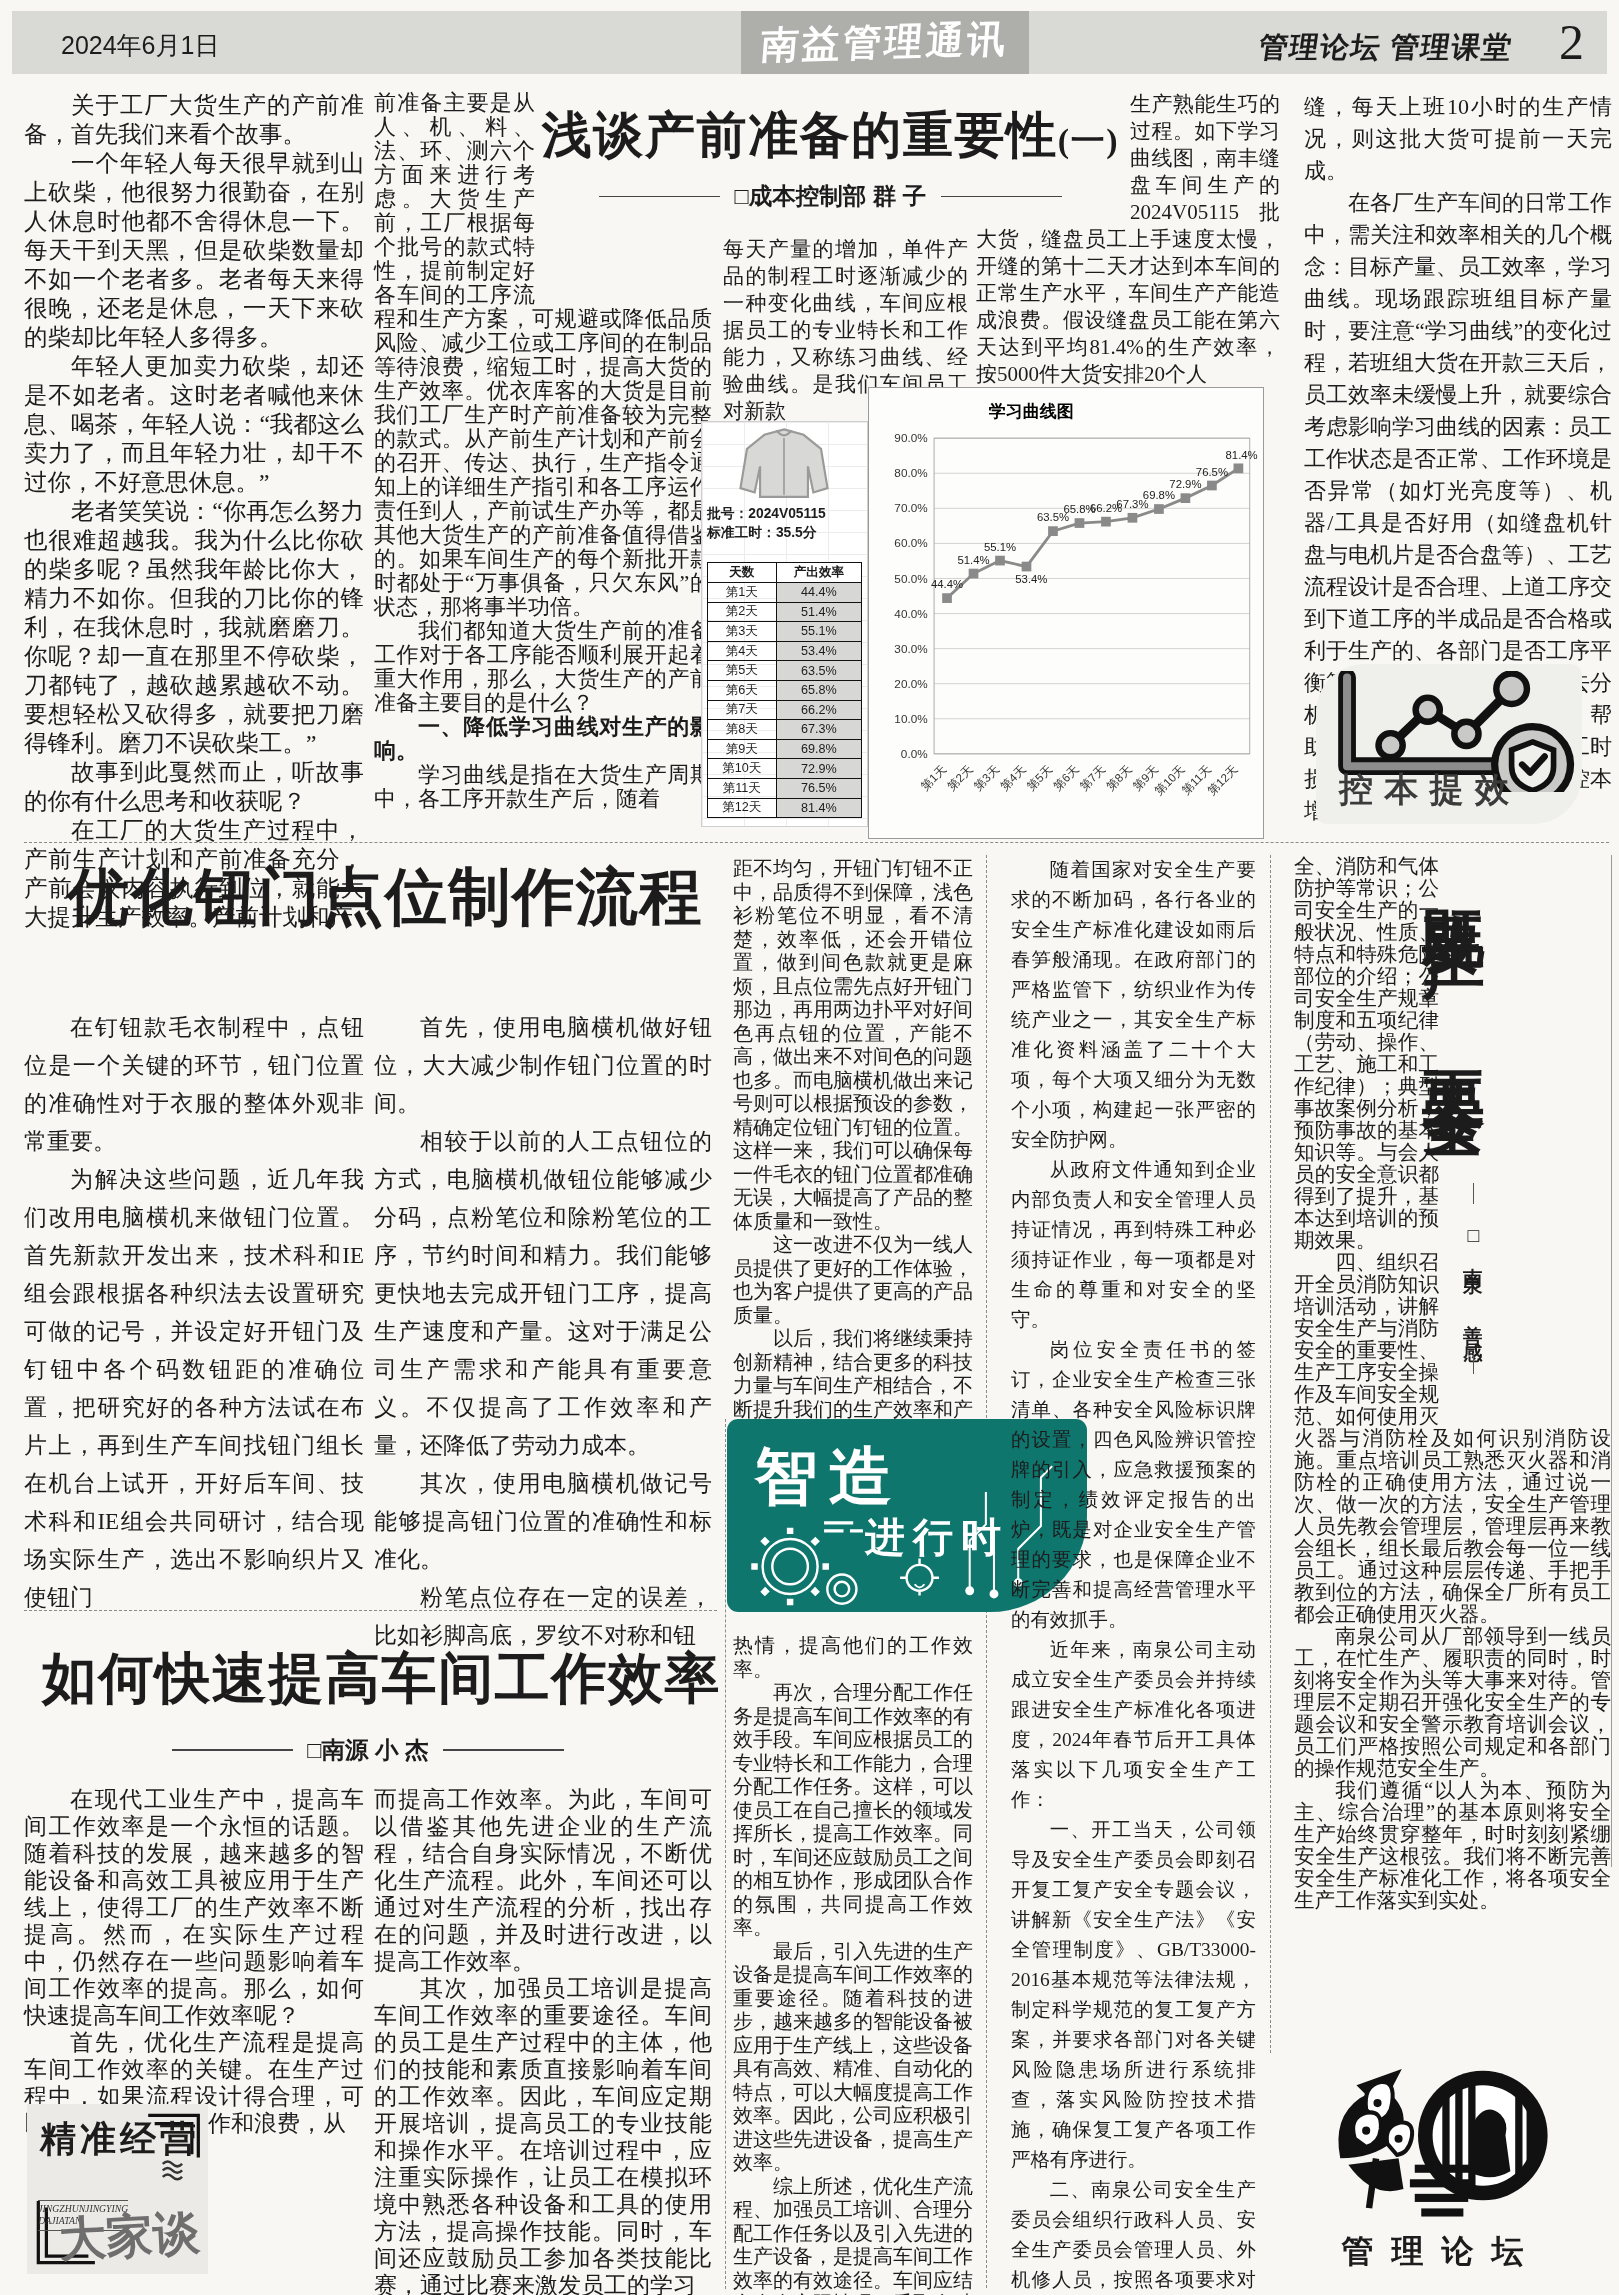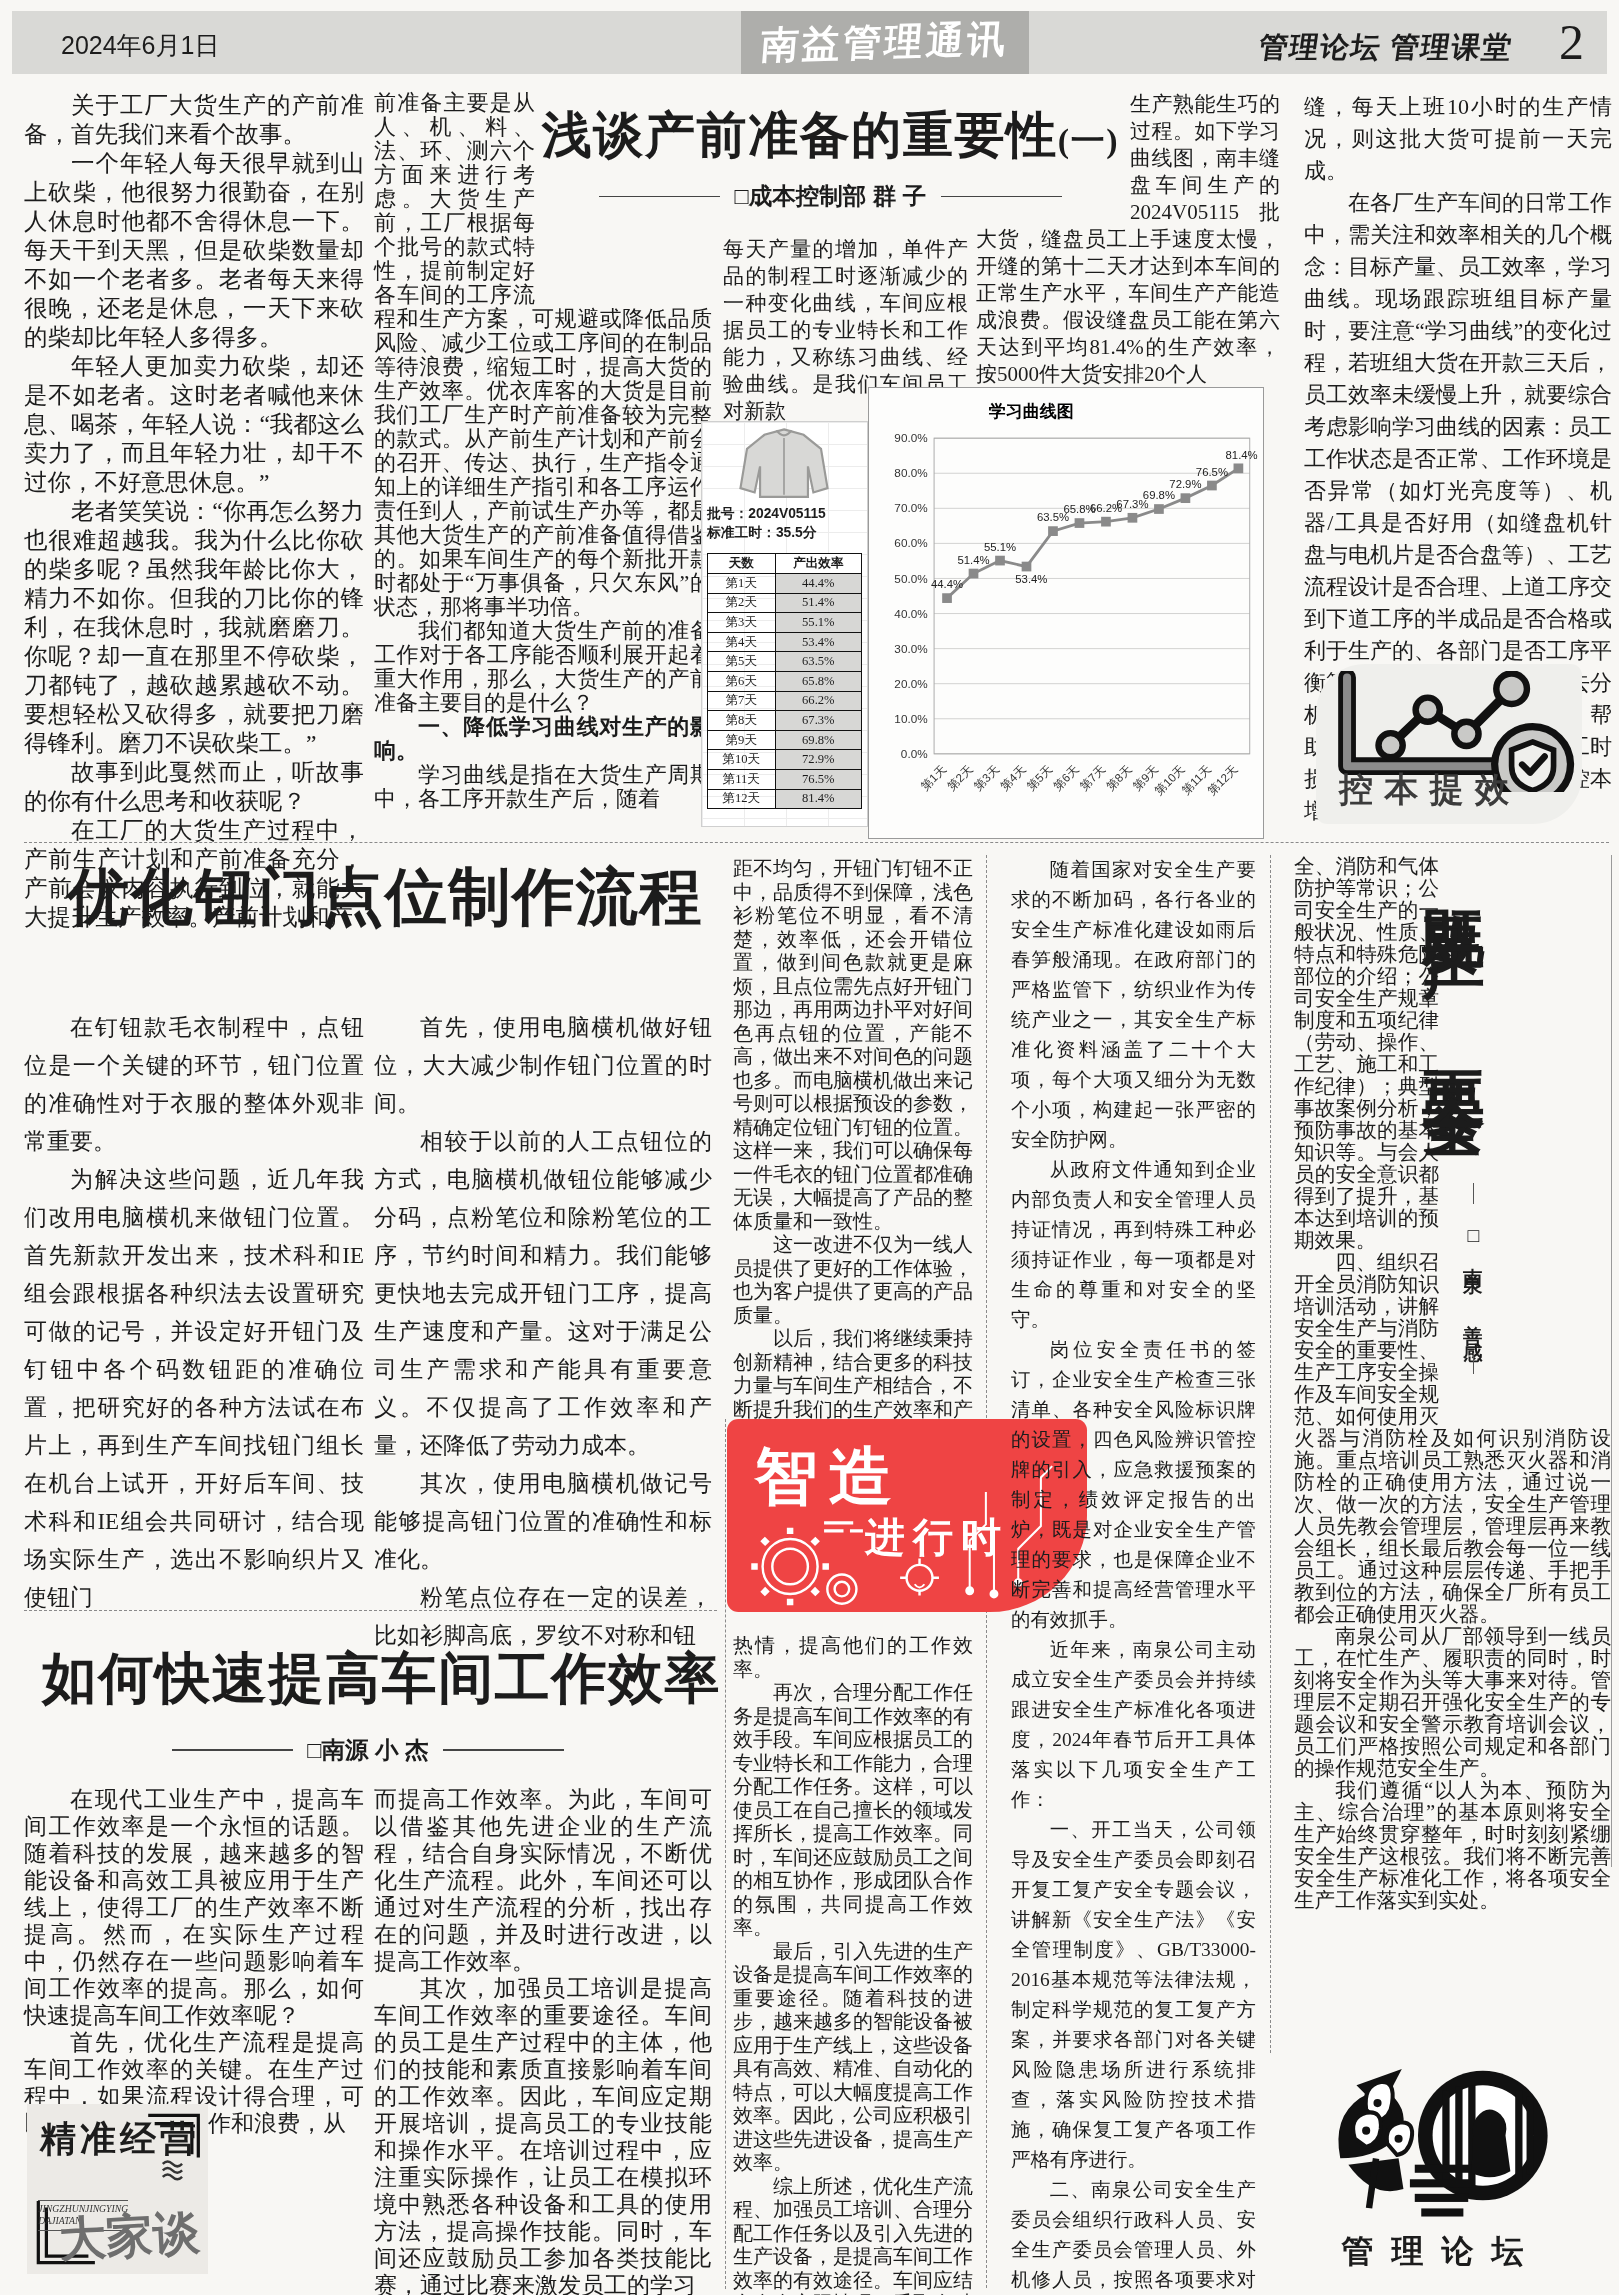--- a/index.html
+++ b/index.html
@@ -36,35 +36,35 @@
   .s2{font-size:20.6px;line-height:22px;}
   
   .hdash{border-top:1.6px dashed #8a8a8a;height:0;}
   .vdash{border-left:1.6px dashed #8a8a8a;width:0;}
   .vline{width:0;border-left:1.6px solid #9a9a9a;}
   
   .sheet{background:#fff;border:0.8px solid #cfcfcf;
      background-image:linear-gradient(#ececec 0.8px,transparent 0.8px),linear-gradient(90deg,#ececec 0.8px,transparent 0.8px);
      background-size:42px 22px;padding:3.2px 4.9px;box-sizing:border-box;}
   .sheet .meta{font-size:13.8px;font-weight:bold;margin:1.6px 0;font-family:"Liberation Sans","DejaVu Sans",sans-serif;}
-  .daytab{border-collapse:collapse;width:100%;font-size:12.6px;margin-top:11px;
-     font-family:Liberation Serif, serif;}
+  .daytab{border-collapse:collapse;width:100%;font-size:12.6px;margin-top:20px;
+     font-family:Liberation Sans, sans-serif;}
   .daytab th,.daytab td{border:1.6px solid #111;padding:0 3.2px;height:18.6px;text-align:center;}
   .daytab td.v{background:#d7d7d5;}
   .daytab th{background:#fff;font-weight:bold;}
   
   .vblock{writing-mode:vertical-rl;display:flex;}
   .vt{font-weight:900;font-size:63px;letter-spacing:8px;line-height:1.1;}
   .vby{font-size:19.4px;font-weight:bold;letter-spacing:6.5px;font-family:"Liberation Sans","DejaVu Sans",sans-serif;}
   .vby .sm-rule{display:inline-block;width:1.6px;height:21px;background:#555;margin:8px 0;}
   
   .kb{background:#efefec;border-radius:49px 11.3px 49px 11.3px;}
   .kb .kb-label{position:absolute;left:23px;bottom:11.3px;font-size:34px;letter-spacing:11.3px;color:#3b3b3b;
       font-family:"Liberation Sans","DejaVu Sans",sans-serif;font-weight:bold;}
-  .zz{background:#ef4444;border-radius:11.3px 11.3px 97px 11.3px;color:#fff;text-align:center;}
+  .zz{background:#0f766e;border-radius:11.3px 11.3px 97px 11.3px;color:#fff;text-align:center;}
   .zz .t1{position:absolute;left:27.5px;top:14.6px;font-size:63px;font-weight:900;letter-spacing:11.3px;
       font-family:"Liberation Sans","DejaVu Sans",sans-serif;}
   .zz .t2{position:absolute;left:138px;top:91px;font-size:40px;font-weight:900;letter-spacing:8px;
       font-family:"Liberation Sans","DejaVu Sans",sans-serif;}
   .jz{background:#eceae6;}
   .jz .t1{position:absolute;left:13px;top:11.3px;font-size:36px;font-weight:900;letter-spacing:4px;}
   .jz .latin{position:absolute;left:11.3px;top:96px;font-style:italic;font-size:9.7px;color:#333;
       border-top:0.8px solid #555;border-bottom:0.8px solid #555;padding:2.4px 0;line-height:12px;}
   .jz .t2{position:absolute;right:8px;bottom:6.5px;font-size:47px;font-weight:900;color:#6e6e6e;transform:rotate(-3deg);}
   .glt{text-align:center;}

